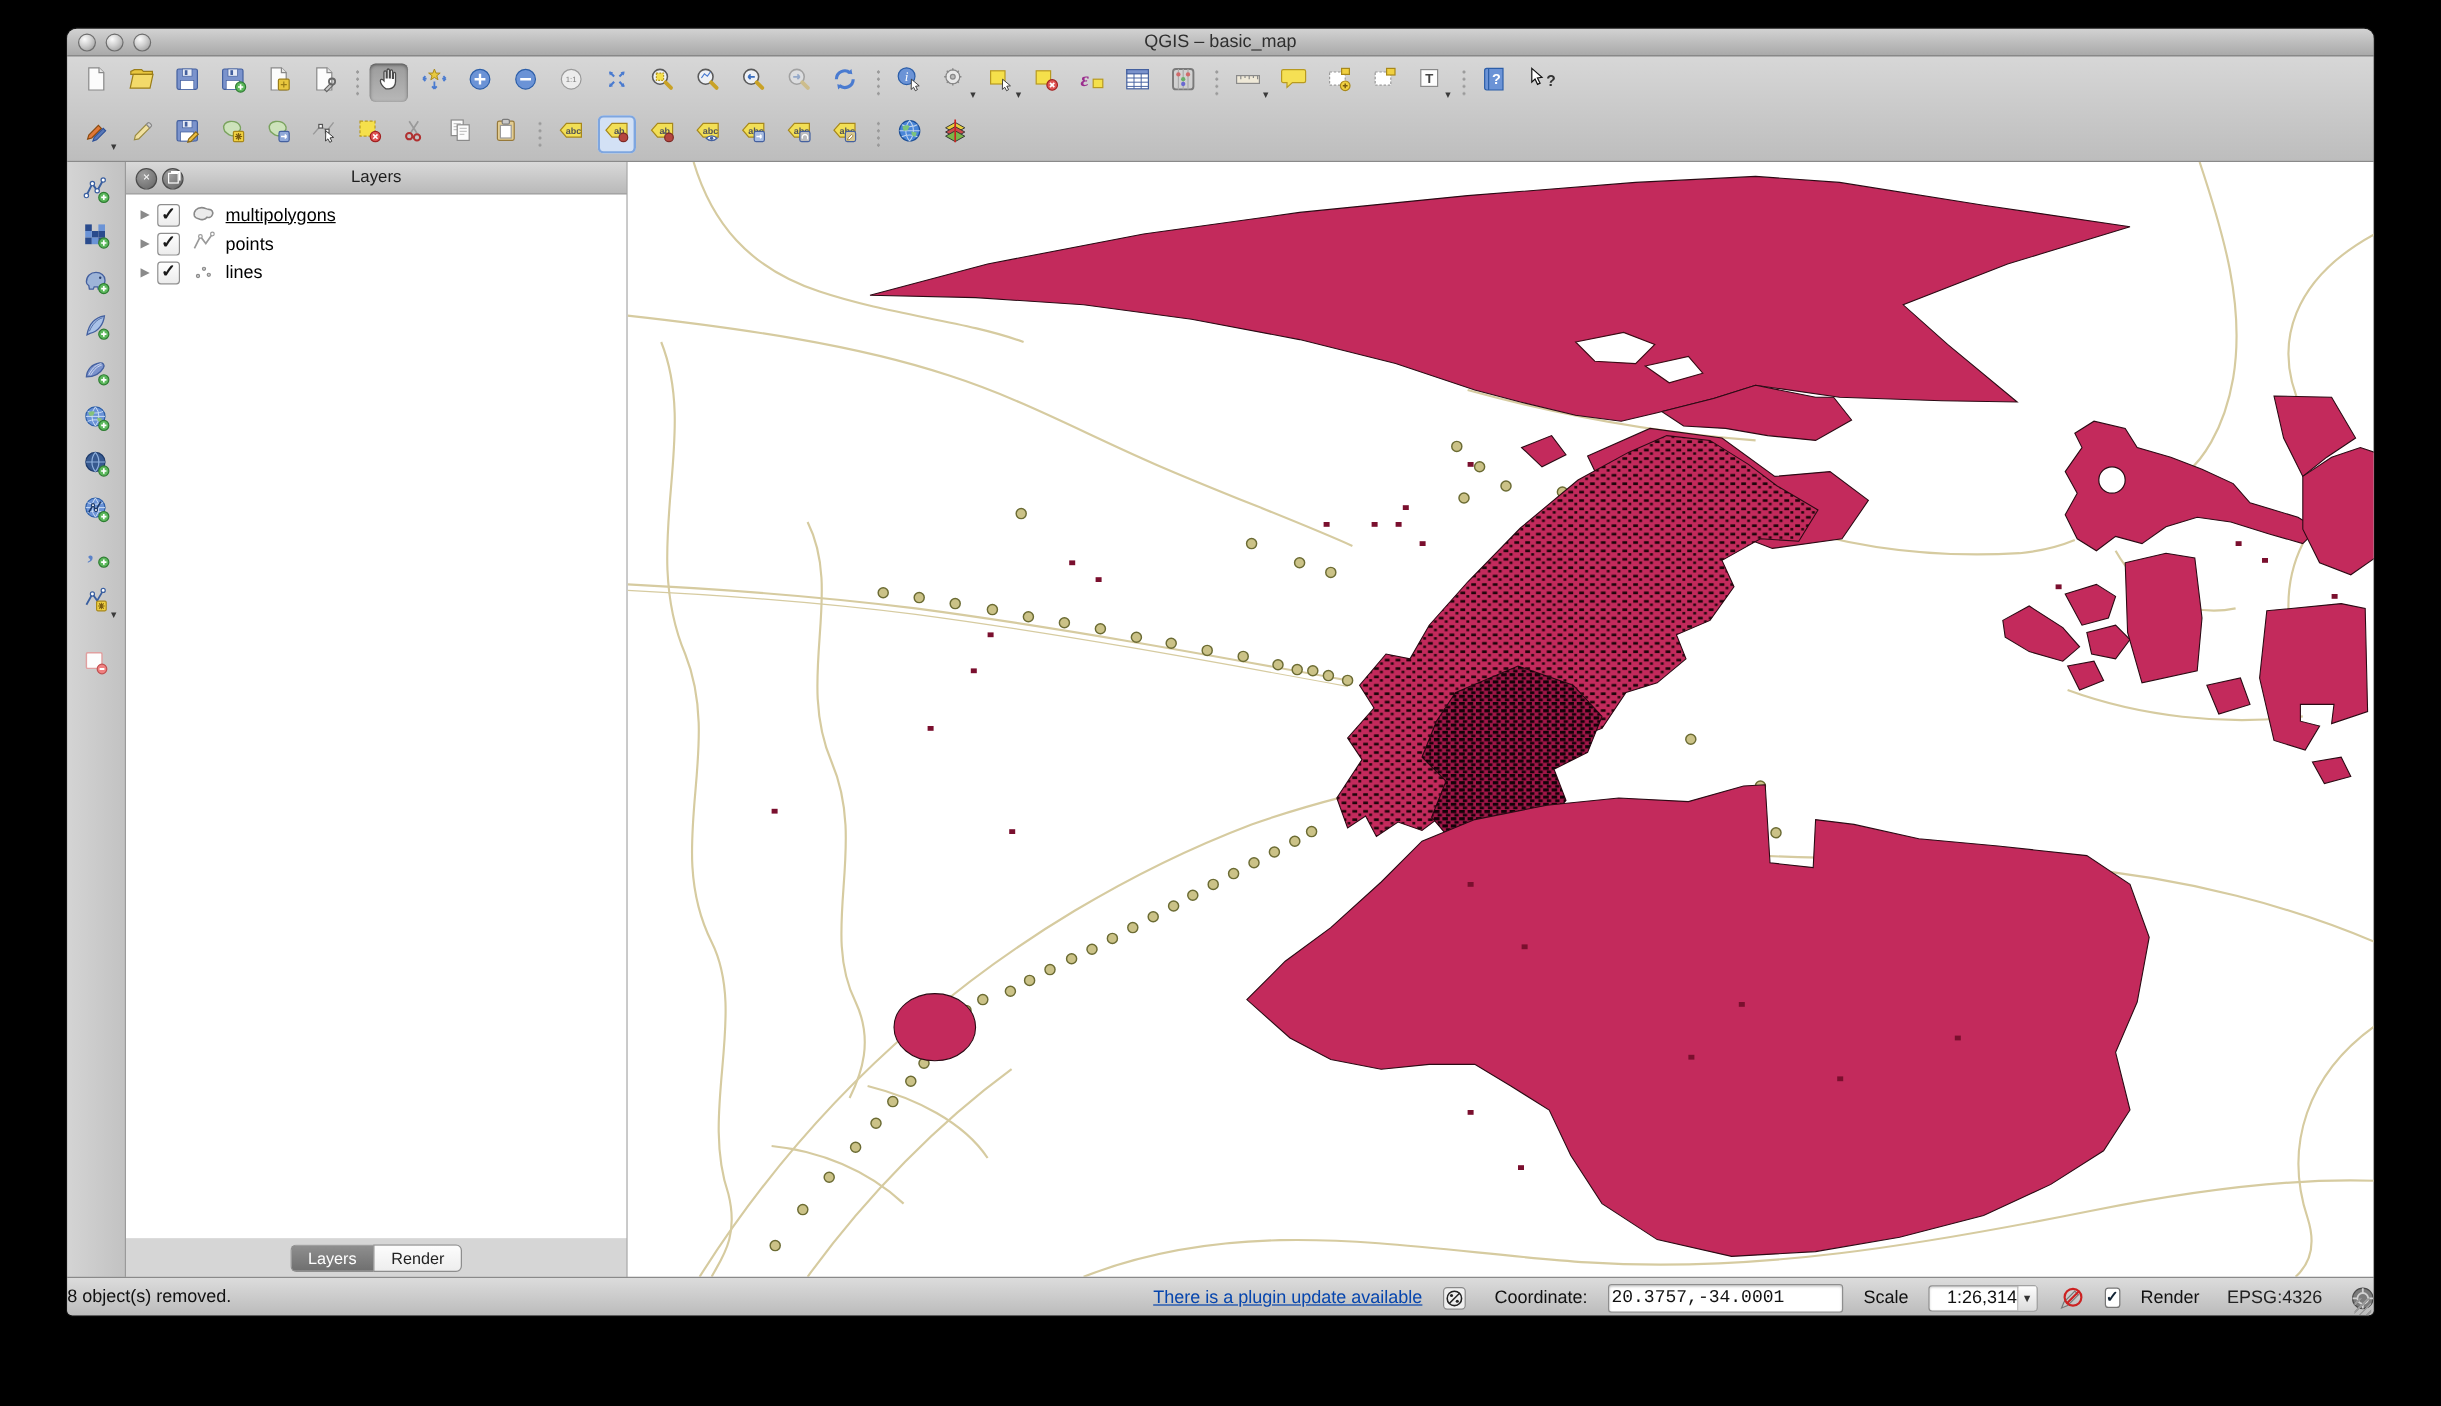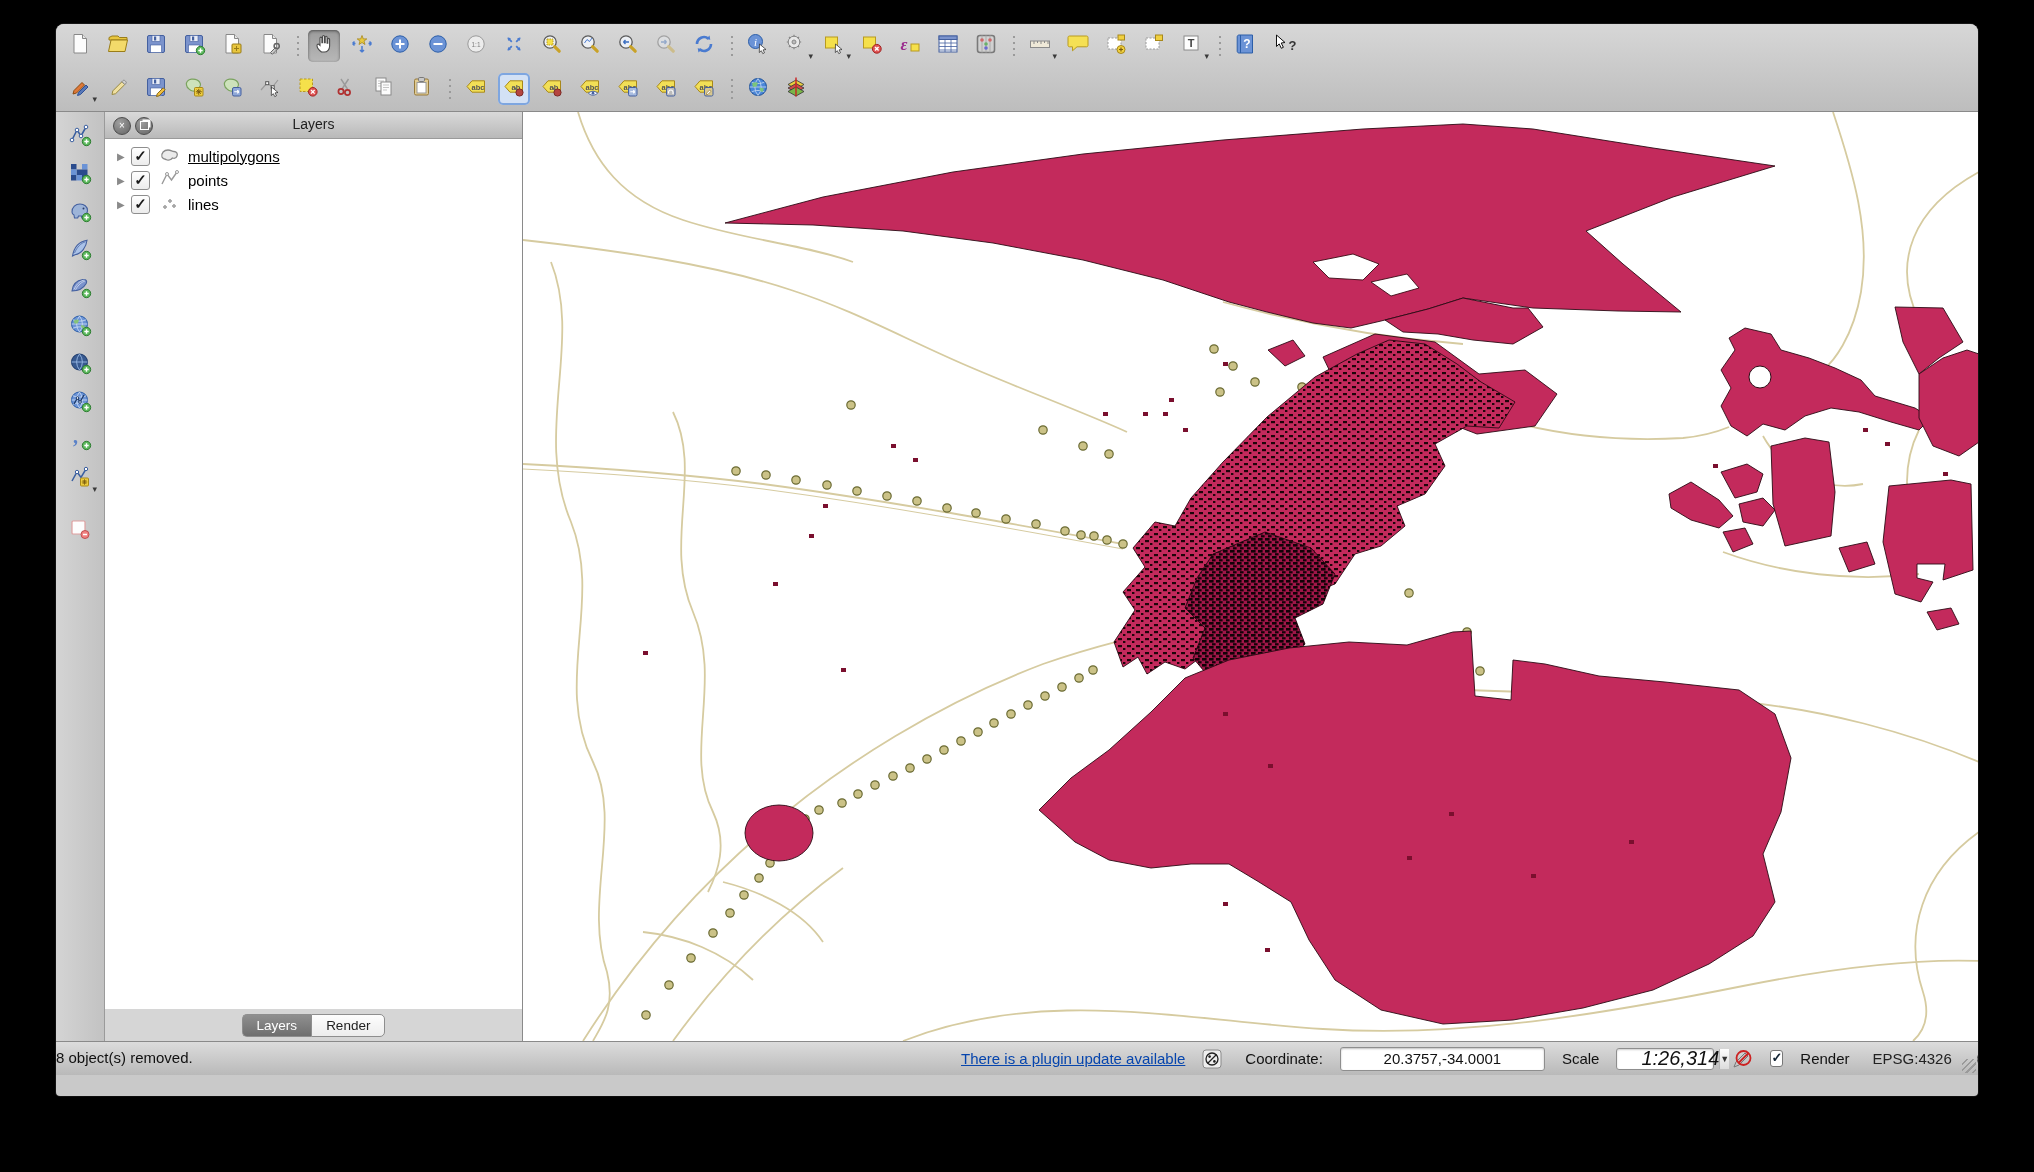--- a/index.html
+++ b/index.html
@@ -65,38 +65,46 @@
   .canvas svg{position:absolute;left:0;top:0;}
   
   .statusbar{position:relative;height:33px;background:linear-gradient(#dcdcdc,#b9b9b9);
              border-top:1px solid #8a8a8a;font-size:15px;color:#111;}
   .sb-msg{position:absolute;left:0;top:7px;}
   .sb-right{position:absolute;left:905px;right:4px;top:0;height:100%;display:flex;align-items:center;gap:11px;}
   .sb-link{color:#0645ad;text-decoration:underline;white-space:nowrap;}
   .sb-ico{width:22px;height:22px;display:flex;align-items:center;justify-content:center;margin:0 6px;}
   .sb-label{margin:0 6px;white-space:nowrap;}
   .sb-input{width:355px;height:20px;border:1px solid #8e8e8e;border-radius:3px;background:#fff;
-            text-align:center;font-size:15px;font-family:Liberation Sans, sans-serif;color:#111;
+            text-align:left;font-size:15px;font-family:Liberation Mono, monospace;color:#111;
             box-shadow:inset 0 1px 2px rgba(0,0,0,.25);}
   .sb-combo{width:96px;height:20px;border:1px solid #8e8e8e;border-radius:3px;background:#fff;
             display:flex;align-items:center;box-shadow:inset 0 1px 2px rgba(0,0,0,.2);}
-  .sb-combo .val{flex:1;padding-left:24px;font-size:20px;font-style:italic;}
+  .sb-combo .val{flex:1;padding-left:14px;font-size:15px;}
   .sb-combo .arr{width:15px;height:100%;border-left:1px solid #b5b5b5;background:linear-gradient(#fdfdfd,#dcdcdc);
             font-size:9px;display:flex;align-items:center;justify-content:center;color:#333;}
   .sb-check{width:15px;height:15px;border:1px solid #777;border-radius:3px;background:#fff;
             font-size:13px;line-height:14px;text-align:center;font-weight:bold;color:#123;}
   .grip{position:absolute;right:2px;bottom:2px;width:14px;height:14px;
         background-image:repeating-linear-gradient(135deg,transparent 0 3px,#9a9a9a 3px 4.5px);}
 </style>
 </head>
 <body>
 
 <div class="screen">
   <div class="window">
 
+    <div class="titlebar">
+      <div class="lights">
+        <span class="light"></span>
+        <span class="light"></span>
+        <span class="light"></span>
+      </div>
+      <div class="wtitle">QGIS  – basic_map</div>
+    </div>
 
     <div class="toolbars">
       <div class="tbrow" id="tb1">
           <span class="tbtn" title="New">
             <span><svg width="24" height="24" viewBox="0 0 24 24">
                 <path d="M6 2.5h8.5l4 4V21H6z" fill="#fcfcfc" stroke="#888"></path>
                 <path d="M14.5 2.5v4h4" fill="#e6e6e6" stroke="#888"></path>
               </svg></span>
           </span>
           <span class="tbtn" title="Open">

